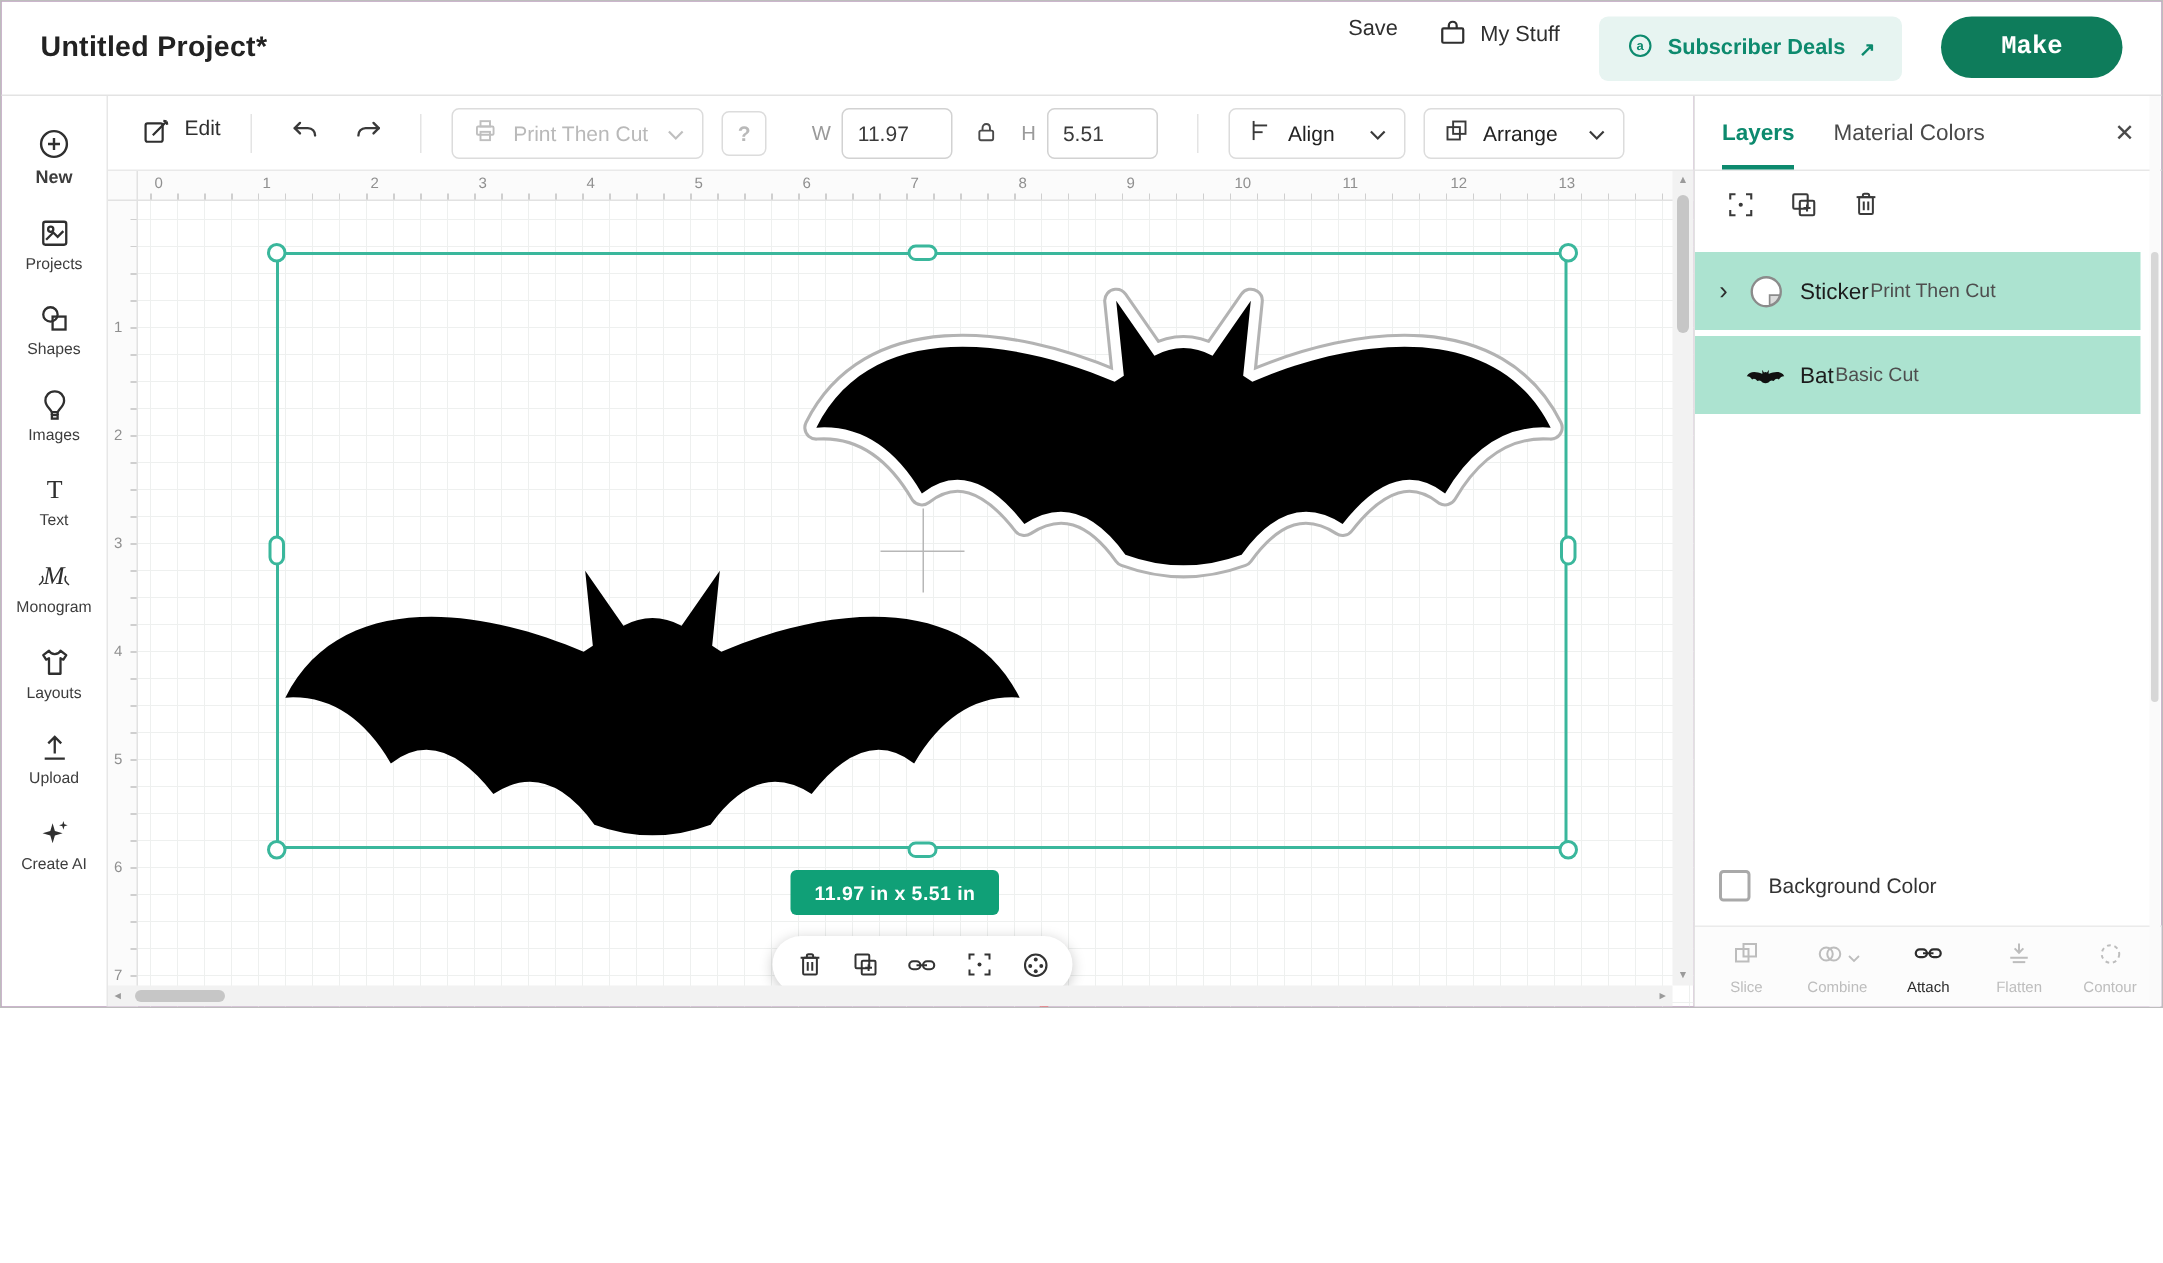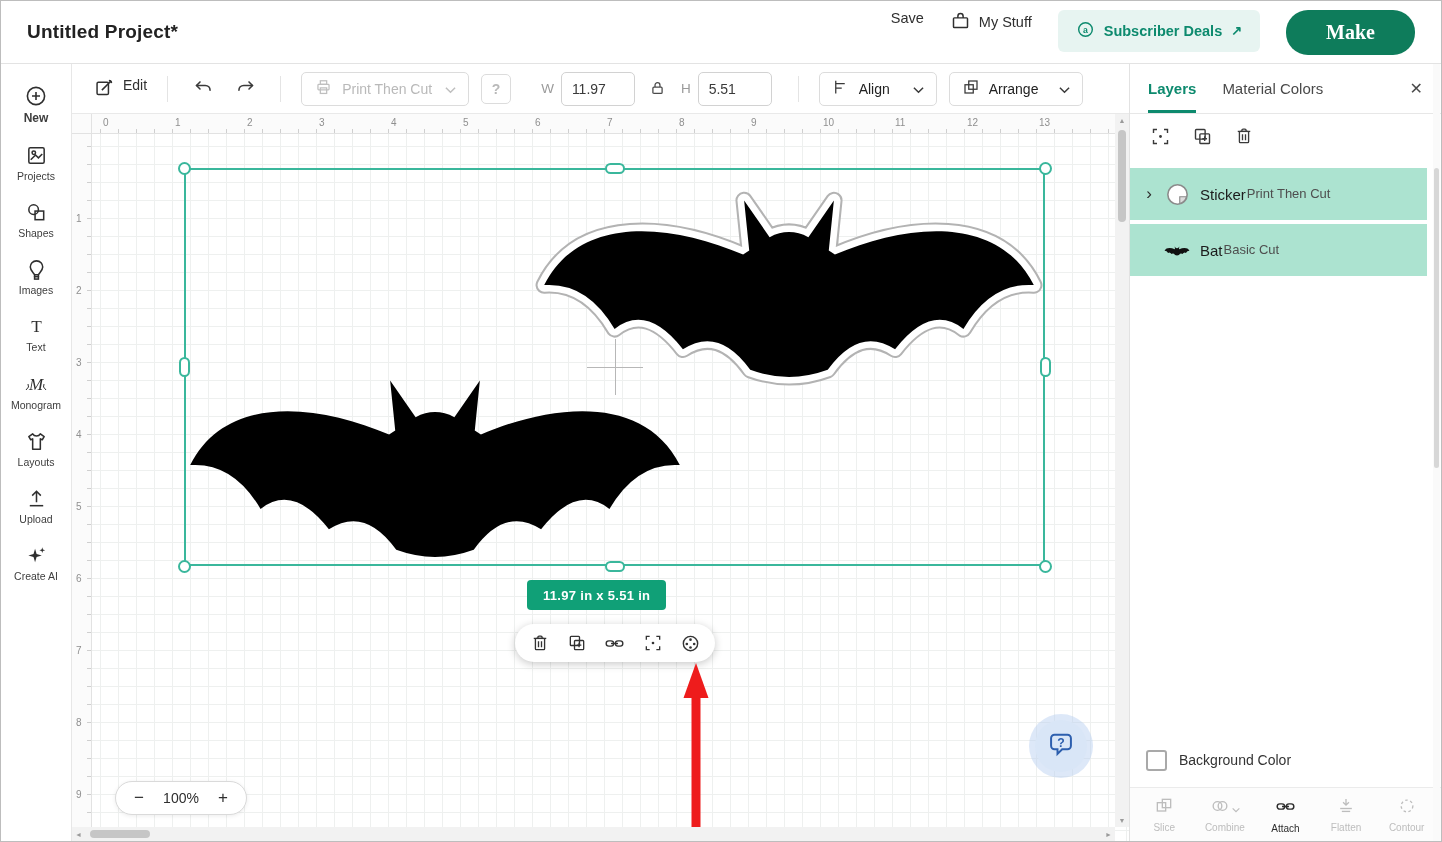--- a/index.html
+++ b/index.html
@@ -1,27 +1,27 @@
 <!DOCTYPE html>
 <html><head>
 <meta charset="utf-8">
 <style>
   *{box-sizing:border-box;margin:0;padding:0}
   body{width:1442px;height:842px;font-family:"Liberation Sans",sans-serif;overflow:hidden;background:#fff;color:#222}
-  .app{position:relative;width:1442px;height:842px;border:1px solid #bdbdbd;display:flex;flex-direction:column;background:#701a75}
+  .app{position:relative;width:1442px;height:672px;border:1px solid #bdbdbd;display:flex;flex-direction:column;background:#701a75}
 
   
   .topbar{height:63px;min-height:63px;border-bottom:1px solid #e3e3e3;display:flex;align-items:center;justify-content:space-between;padding:0 26px;background:#fff}
   .title{font-size:19px;font-weight:700;letter-spacing:.2px}
   .topbar-right{display:flex;align-items:flex-start;gap:26px}
   .save{font-size:14.5px;color:#2f2f2f;cursor:pointer}
   .mystuff{display:flex;align-items:center;gap:8px;font-size:14.5px;color:#2f2f2f;cursor:pointer}
   .deals{display:flex;align-items:center;gap:9px;background:#e7f4f1;color:#0d8a6e;font-weight:700;font-size:14.5px;padding:10px 18px;border-radius:6px;cursor:pointer}
   .deals .arrow{font-size:13px;font-weight:700}
-  .make{background:#0e7c5b;color:#fff;font-weight:700;font-size:20px;border:none;border-radius:22px;padding:11px 40px;cursor:pointer;font-family:Liberation Serif, serif}
+  .make{background:#0e7c5b;color:#fff;font-weight:700;font-size:17px;border:none;border-radius:22px;padding:11px 40px;cursor:pointer;font-family:Liberation Mono, monospace}
 
   .body-row{flex:1;display:flex;min-height:0}
 
   
   .sidebar{width:71px;border-right:1px solid #e7e7e7;display:flex;flex-direction:column;align-items:center;padding-top:10px;background:#fff}
   .side-item{width:66px;display:flex;flex-direction:column;align-items:center;gap:3px;padding:10px 0 9px;cursor:pointer;color:#2f2f2f}
   .side-item .lbl{font-size:10.5px;color:#3d3d3d;white-space:nowrap}
   .side-item svg{display:block}
 
   

